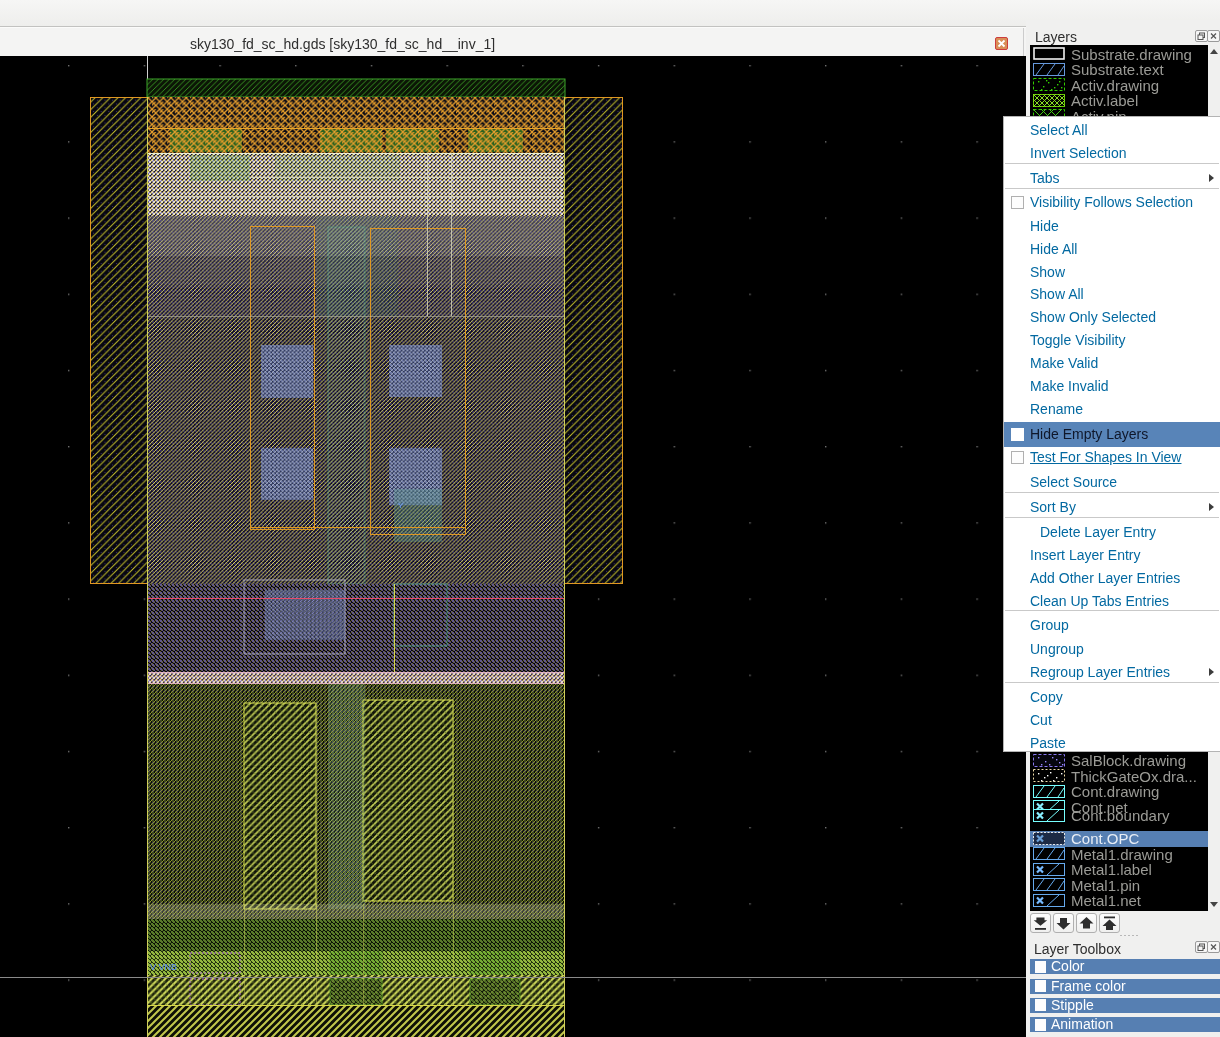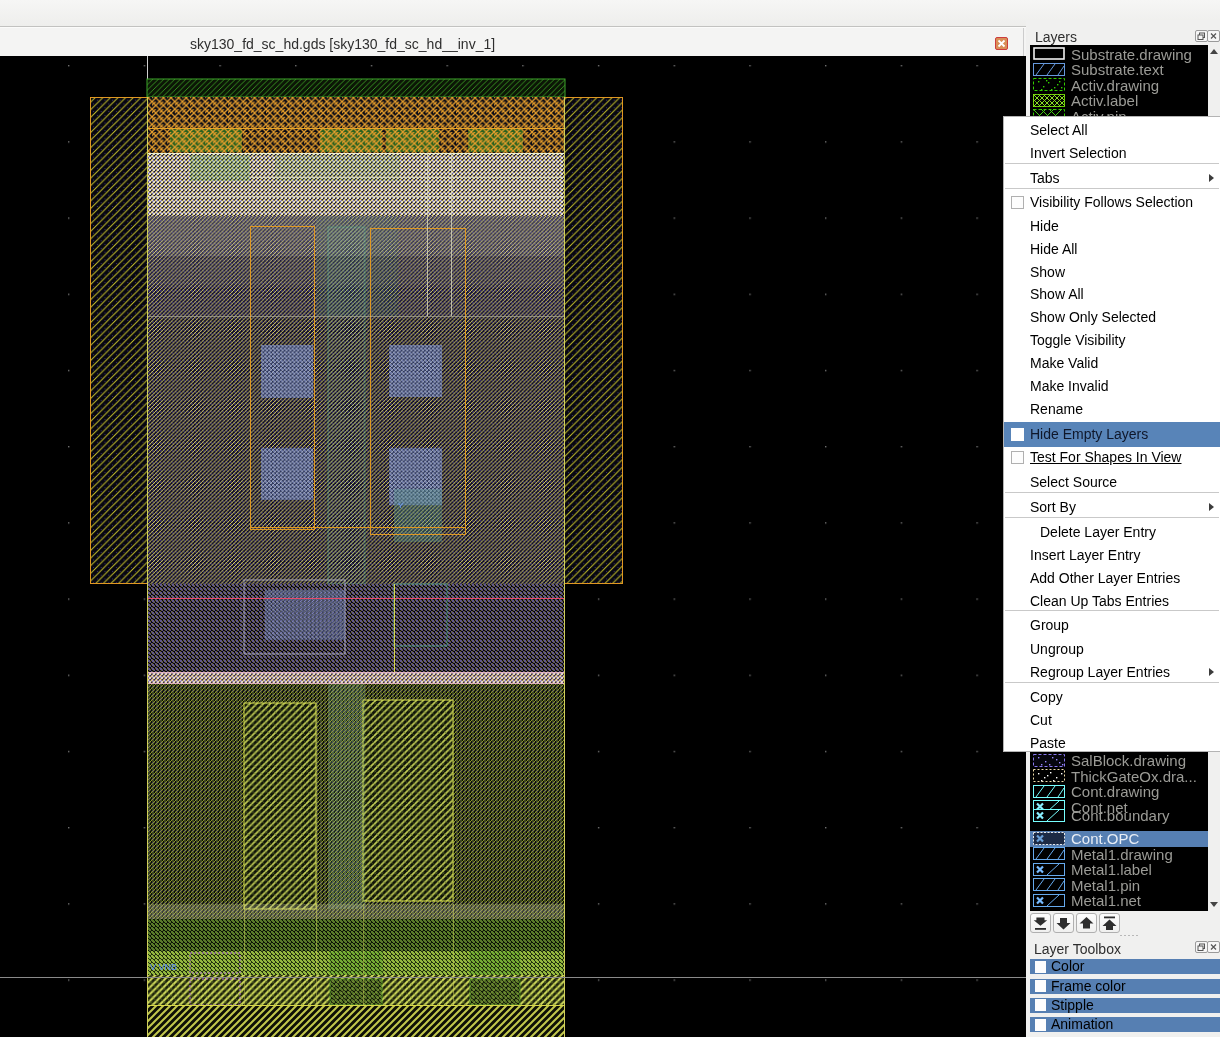--- a/index.html
+++ b/index.html
@@ -1,29 +1,29 @@
 <!DOCTYPE html>
 <html><head><meta charset="utf-8">
 <style>
 html,body{margin:0;padding:0;}
 body{width:1220px;height:1037px;overflow:hidden;position:relative;
  font-family:"Liberation Sans",sans-serif;background:#f2f2f1;}
 .abs{position:absolute;}
 .menu{position:absolute;left:1003px;top:116px;width:216px;height:634px;
  background:#ffffff;border:1px solid #b4b4b4;border-right:none;z-index:50;}
 .mi{position:absolute;left:0;width:216px;height:23px;line-height:23px;
- font-size:14px;color:#000000;padding-left:26px;box-sizing:border-box;}
+ font-size:14px;color:#0369a1;padding-left:26px;box-sizing:border-box;}
 .sep{position:absolute;left:1px;width:214px;height:1px;background:#c9c9c9;}
 .cb{position:absolute;left:7px;width:11px;height:11px;border:1px solid #b0b0b0;background:#fdfdfd;}
 .arr{position:absolute;left:205px;width:0;height:0;border-left:5px solid #3c3c3c;
  border-top:4px solid transparent;border-bottom:4px solid transparent;}
 .lrow{position:absolute;left:0;width:178px;height:15.5px;font-size:15px;color:#9b9b96;}
 .lrow .sw{position:absolute;left:3px;top:0.5px;}
 .lrow .tx{position:absolute;left:41px;top:0px;line-height:15.5px;white-space:nowrap;}
-.btb{position:absolute;width:190px;height:15px;background:#567fb2;color:#000000;
+.btb{position:absolute;width:190px;height:15px;background:#567fb2;color:#ffffff;
  font-size:14px;line-height:15px;z-index:11;}
 .btb .bx{position:absolute;left:5px;top:1.5px;width:11px;height:12px;background:#fdfdfd;}
 .btb .bt{position:absolute;left:21px;top:0px;}
 .pbt{position:absolute;width:11px;height:10px;border:1px solid #9a9a9a;border-radius:2px;background:#f6f6f6;}
 </style></head><body>
 
 <div class="abs" style="left:0;top:0;width:1220px;height:26px;background:linear-gradient(#f6f6f5,#eeeeec);"></div>
 <div class="abs" style="left:0;top:26px;width:1220px;height:1px;background:#c2c2c0;"></div>
 <div class="abs" style="left:0;top:27px;width:1220px;height:1px;background:#fbfbfa;"></div>
 <div class="abs" style="left:0;top:28px;width:1026px;height:28px;background:#f4f4f3;"></div>

